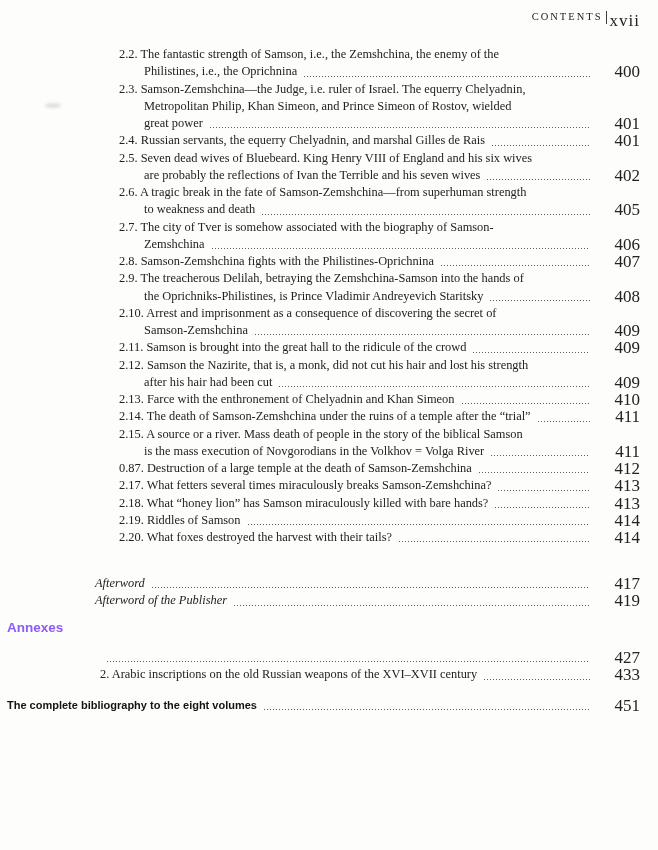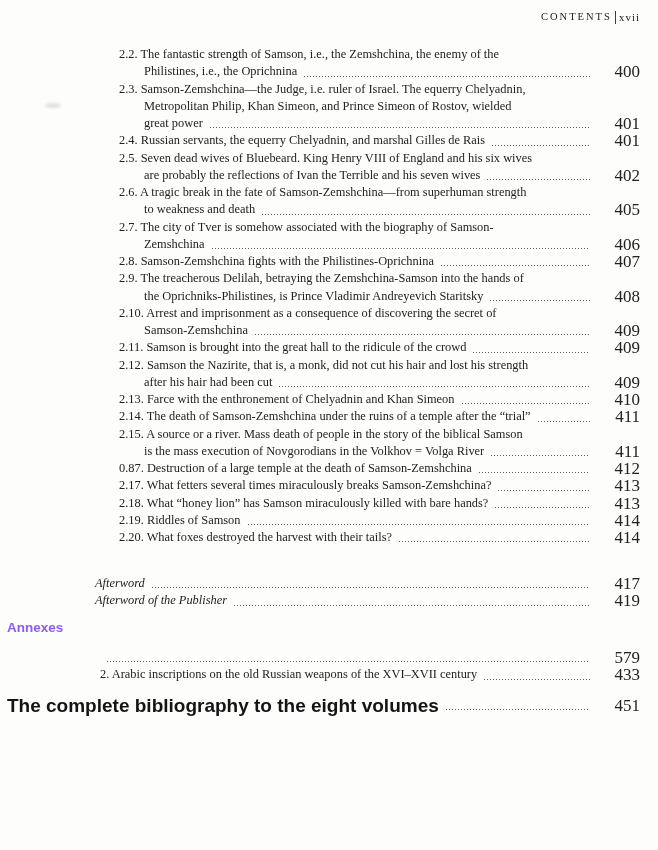--- a/index.html
+++ b/index.html
@@ -17,21 +17,21 @@
     position:absolute;top:11px;right:18px;
     display:flex;align-items:flex-start;gap:3px;
   }
   .runhead .rh-title{
     font-size:10.5px;letter-spacing:2px;color:#222;
   }
   .runhead .rh-bar{
     width:1px;height:13px;background:#3c3c3c;
   }
   .runhead .rh-folio{
-    font-size:11px;letter-spacing:1px;color:#222;
+    font-size:17px;letter-spacing:1px;color:#222;
   }
   
   .toc-main{position:absolute;left:119px;top:46px;width:521px;}
   .afterword-block{position:absolute;left:95px;top:575px;width:545px;}
   .annex-heading{
     position:absolute;left:7px;top:620px;
     font-family:"Liberation Sans", sans-serif;
     font-weight:700;font-size:13.5px;color:#8b5cf6;
   }
   .annex-list{position:absolute;left:100px;top:649px;width:540px;}
@@ -46,21 +46,21 @@
     flex:1 1 auto;min-width:7px;height:1px;align-self:flex-end;
     margin:0 10px 4px 7px;
     background:repeating-linear-gradient(to right,#5a5a5a 0 1px,transparent 1px 3px);
   }
   .pg{flex:0 0 auto;width:40px;text-align:right;font-size:17px;color:#222;}
   .italic .txt{font-style:italic;}
 
   .biblio-row .line.last{display:flex;}
   .biblio-row .txt{
     font-family:"Liberation Sans", sans-serif;
-    font-weight:700;font-size:19px;color:#141414;
+    font-weight:700;font-size:11px;color:#141414;
     line-height:17.25px;white-space:nowrap;
   }
   
   .smudge{
     position:absolute;left:45px;top:103px;width:16px;height:5px;
     background:#b9b9b4;border-radius:50%;opacity:.45;filter:blur(1.5px);
   }
 </style>
 </head>
 <body>
@@ -237,21 +237,21 @@
         </div>
       </div>
     </div>
 
   <div class="annex-heading">Annexes</div>
 
   <div class="annex-list" id="annex-list">
       <div class="entry">
         <div class="line last">
           <span class="leader"></span>
-          <span class="pg">579</span>
+          <span class="pg">427</span>
         </div>
       </div>
       <div class="entry">
         <div class="line last">
           <span class="txt">2. Arabic inscriptions on the old Russian weapons of the XVI–XVII century</span>
           <span class="leader"></span>
           <span class="pg">433</span>
         </div>
       </div>
     </div>

